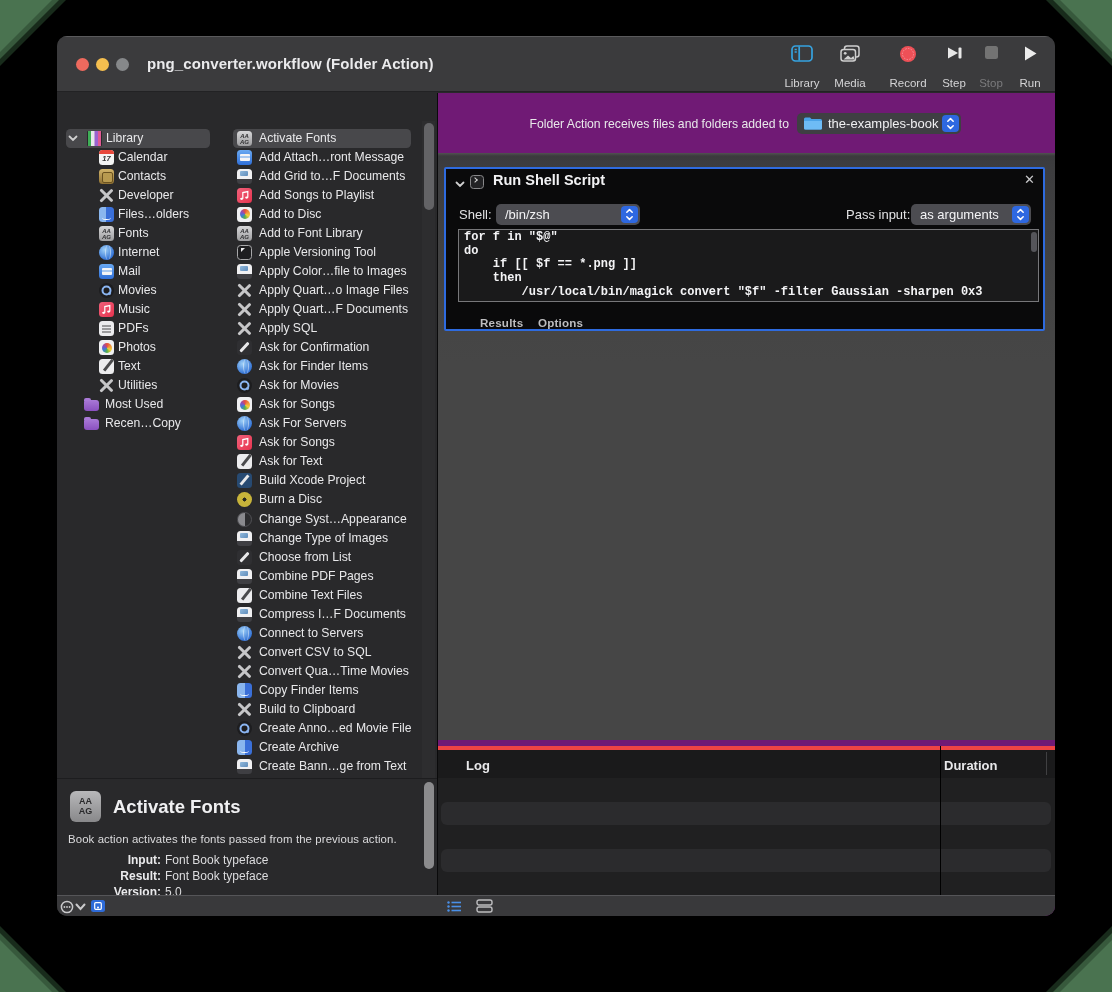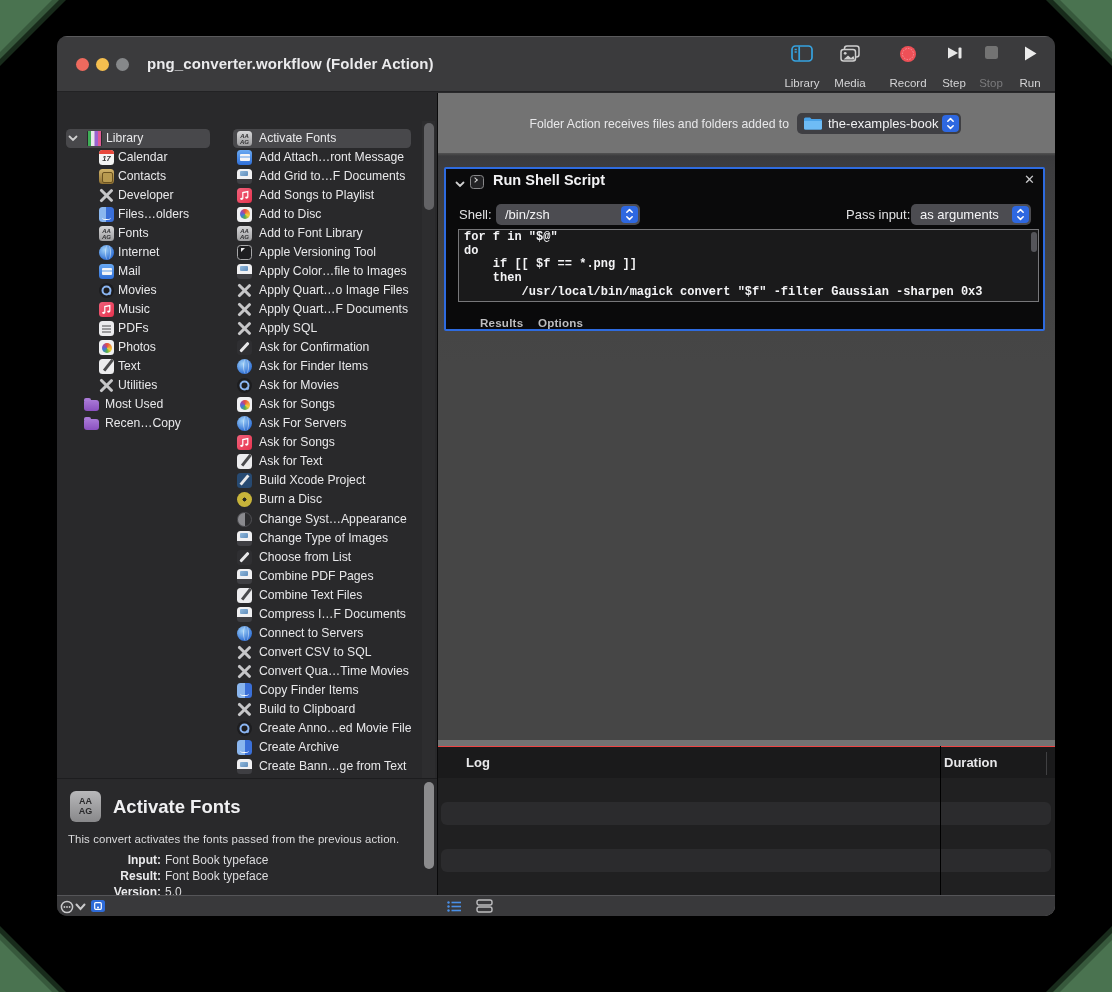--- a/index.html
+++ b/index.html
@@ -26,41 +26,41 @@
 .rlab{position:absolute;height:15px;line-height:15px;font-size:12.2px;color:#e8e8ea;white-space:nowrap}
 .chev{position:absolute}
 #lscroll{position:absolute;left:367px;top:30px;width:10px;height:87px;background:#636366;border-radius:5px}
 #descscroll{position:absolute;left:367px;top:689px;width:10px;height:87px;background:#8b8b8d;border-radius:5px}
 #desc{position:absolute;left:0;top:685px;width:100%;height:118px;background:#29292b;border-top:1px solid #1d1d1f}
 #descicon{position:absolute;left:13px;top:12px;width:31px;height:31px;border-radius:6px;background:linear-gradient(180deg,#b8b8ba,#88888a);color:#2a2a2c;font-weight:bold;font-size:9px;line-height:10px;text-align:center;padding-top:5px}
 #desctitle{position:absolute;left:56px;top:17px;font-size:18.5px;font-weight:bold;color:#f0f0f2}
 #descp{position:absolute;left:11px;top:54px;width:358px;font-size:11.4px;color:#dcdcde;letter-spacing:.1px}
 .dl{position:absolute;width:104px;text-align:right;font-size:12px;font-weight:bold;color:#eaeaec}
 .dv{position:absolute;left:108px;font-size:12px;color:#dcdcde;white-space:nowrap}
-#rpane{position:absolute;left:381px;top:0;width:617px;height:100%;background:#737373}
+#rpane{position:absolute;left:381px;top:0;width:617px;height:100%;background:#701a75}
 #graycanvas{position:absolute;left:0;top:60px;width:100%;height:587px;background:linear-gradient(180deg,#525252 0,#3b3b3d 3px,#3d3d3f 16px,#444444 150px,#464646 210px)}
 #fahead{position:absolute;right:266px;top:22px;font-size:12.2px;color:#e8e8ea;line-height:18px;white-space:nowrap}
 #fapop{position:absolute;left:359px;top:20px;width:164px;height:21px;background:#3f3f43;border-radius:5px}
 #fapop .lab{position:absolute;left:31px;top:0;line-height:21px;font-size:13px;color:#f0f0f2}
 .stepper{position:absolute;right:2px;top:2px;width:17px;height:17px;background:#2e68e1;border-radius:4px}
 .stepper svg{position:absolute;left:3px;top:1px}
 #shellbox{position:absolute;left:6px;top:74px;width:601px;height:164px;background:#0a0a0b;border:2px solid #2e6bdf;border-radius:2px}
 #sbhead .bchev{position:absolute;left:9px;top:10px}
 #sbicon{position:absolute;left:24px;top:6px;width:14px;height:14px;border-radius:3.5px;background:#222224;border:1px solid #88888a}
 #sbicon:after{content:"";position:absolute;left:1.5px;top:2px;width:3px;height:3px;border-left:1.2px solid #d8d8d8;border-bottom:1.2px solid #d8d8d8;transform:rotate(-135deg)}
 #sbtitle{position:absolute;left:47px;top:3px;font-size:14.5px;font-weight:bold;color:#f2f2f4}
 #sbclose{position:absolute;right:8px;top:3px;font-size:13px;color:#cacacc}
 .flab{position:absolute;font-size:13px;color:#e2e2e4}
 .pop{position:absolute;height:21px;background:#4c4c51;border-radius:5px;font-size:13px;color:#f4f4f6}
 .pop .lab{position:absolute;left:9px;line-height:21px;white-space:nowrap}
 #code{position:absolute;left:12px;top:60px;width:581px;height:73px;background:#1a1a1b;border:1px solid #77777a;overflow:hidden}
 #code pre{margin:1px 0 0 5px;font-family:"Liberation Mono",monospace;font-size:12px;line-height:13.7px;font-weight:bold;color:#f4f4f6}
 #codescroll{position:absolute;right:1px;top:2px;width:6px;height:20px;background:#55555a;border-radius:3px}
 .btab{position:absolute;font-size:11.6px;font-weight:bold;color:#bdbdbf;letter-spacing:.2px}
-#loghead{position:absolute;left:0;top:653px;width:100%;height:32px;background:#1a1a1b;border-top:1px solid #ef4444}
+#loghead{position:absolute;left:0;top:653px;width:100%;height:32px;background:#1a1a1b;border-top:4px solid #ef4444}
 #loghead .t{position:absolute;top:0;line-height:31px;font-size:13px;font-weight:bold;color:#e8e8ea}
 #logrows{position:absolute;left:0;top:685px;width:100%;height:118px;background:#202021}
 .stripe{position:absolute;left:3px;width:610px;height:23.5px;background:#2b2b2d;border-radius:6px}
 #coldiv{position:absolute;left:502px;top:653px;width:1px;height:150px;background:#000}
 #coldiv2{position:absolute;left:608px;top:659px;width:1px;height:23px;background:#404042}
 #botbar{position:absolute;left:0;top:859px;width:100%;height:21px;background:#39393b;border-top:1px solid #555558}
 #vdiv{position:absolute;left:380px;top:0;width:1px;height:823px;background:#0a0a0b}
 .ic{position:absolute;width:15px;height:15px;border-radius:3.5px;overflow:hidden}
 .ic-books{background:linear-gradient(90deg,#29292b 0 6%,#3fae57 6% 26%,#e8e8ea 30% 48%,#9a63cf 52% 72%,#e05a93 76% 96%,#29292b 96%);border-radius:1px}
 .ic-cal{background:#f4f4f4}
@@ -295,21 +295,21 @@
 <i class="ic ic-display" style="left:180px;top:666.1px"></i>
 <div class="rlab" style="left:202px;top:666.1px">Create Bann…ge from Text</div>
 
         </div>
       </div>
       <div style="position:absolute;left:365px;top:28px;width:13px;height:657px;background:#2d2d2f"></div>
       <div id="lscroll"></div>
       <div id="desc">
         <div id="descicon">AA<br>AG</div>
         <div id="desctitle">Activate Fonts</div>
-        <div id="descp">This convert activates the fonts passed from the previous action.</div>
+        <div id="descp">Book action activates the fonts passed from the previous action.</div>
         <div class="dl" style="top:74px">Input:</div>
           <div class="dv" style="top:74px">Font Book typeface</div>
         <div class="dl" style="top:90px">Result:</div>
           <div class="dv" style="top:90px">Font Book typeface</div>
         <div class="dl" style="top:106px">Version:</div>
           <div class="dv" style="top:106px">5.0</div>
       </div>
       <div id="descscroll"></div>
     </div>
     <div id="rpane">

